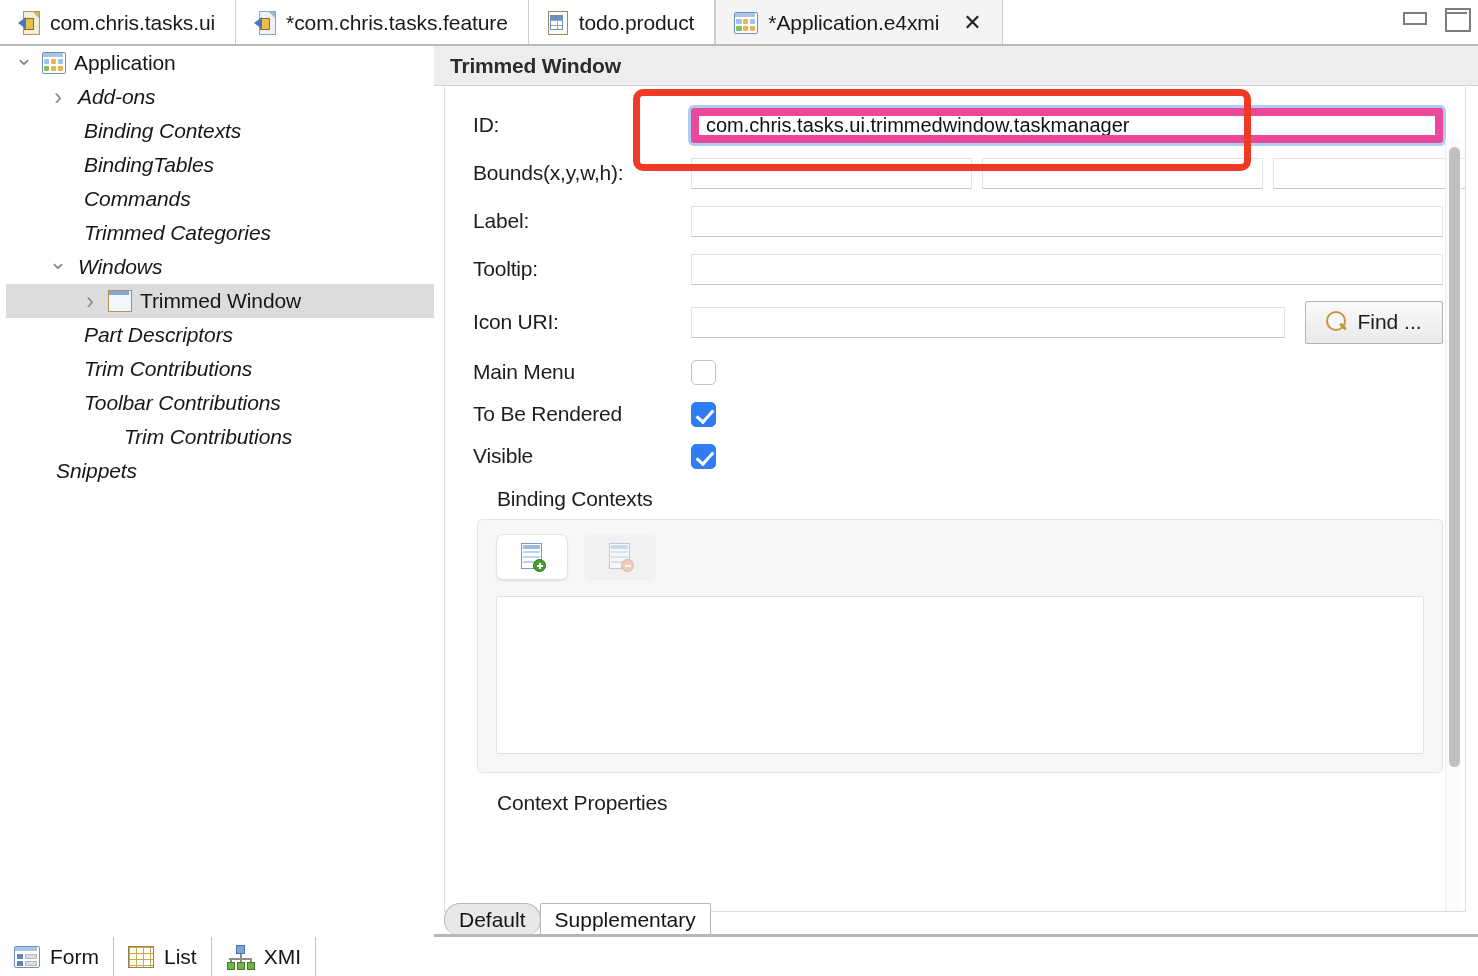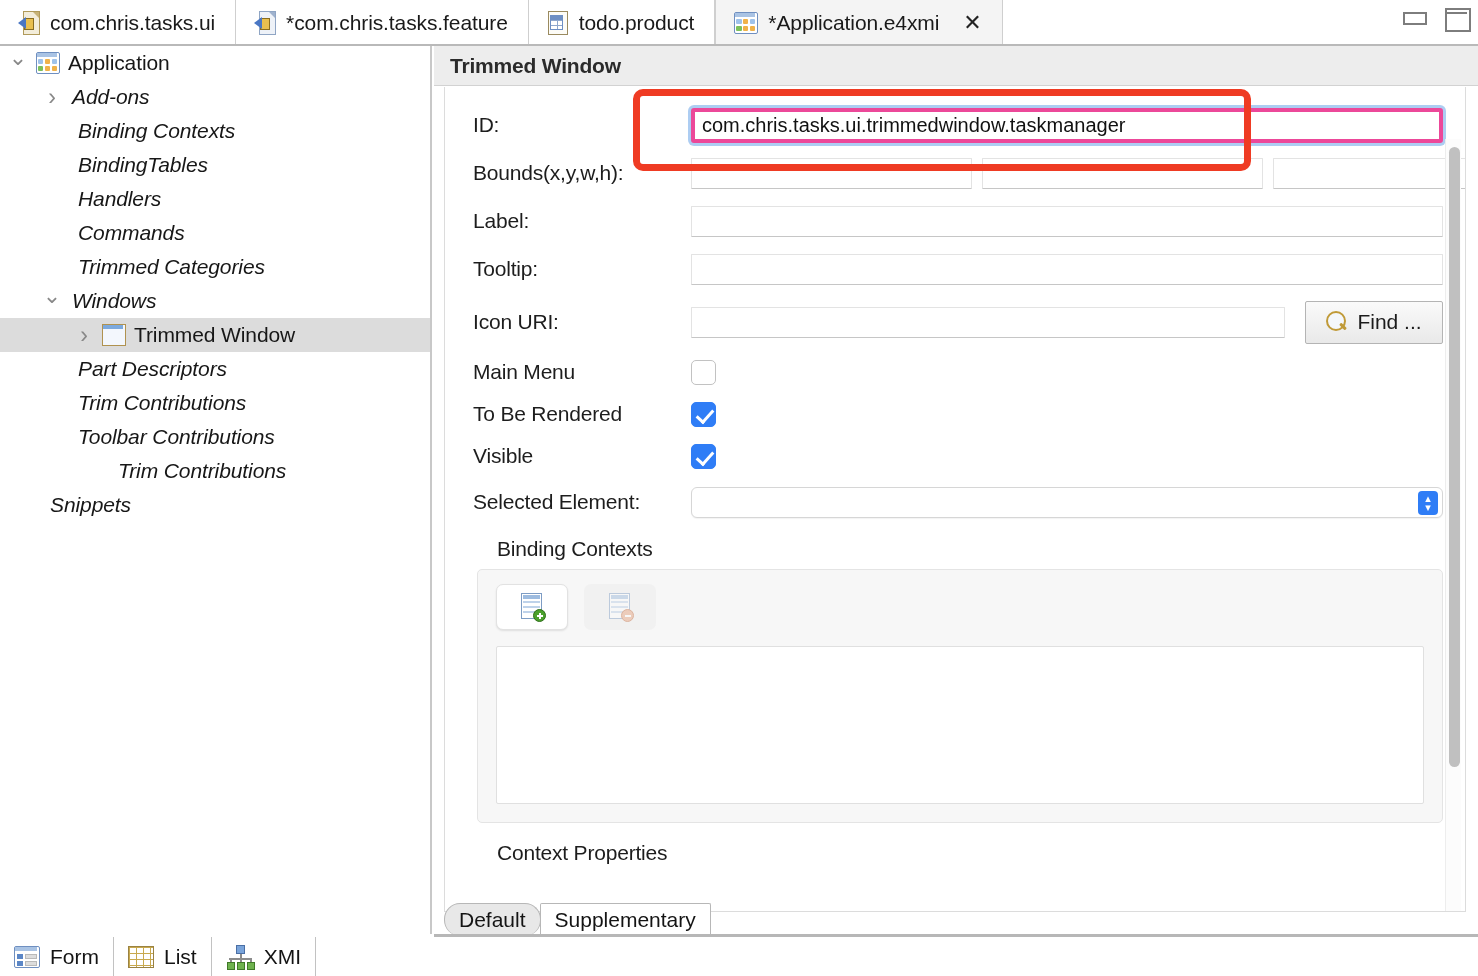--- a/index.html
+++ b/index.html
@@ -145,21 +145,21 @@
     position: absolute; left: 0; top: 0; width: 24px; height: 22px;
     background: #f3f7fd; border: 1px solid #b0924f;
   }
   .ic-win .w-title {
     position: absolute; left: 1px; top: 1px; width: 20px; height: 4px;
     background: #7ca9dd;
   }
 
   
   #tree-panel {
-    position: absolute; left: 0; top: 46px;
+    position: absolute; left: 6px; top: 46px;
     width: 432px; height: 888px;
     background: #ffffff;
     border-right: 2px solid #c8c8c8;
     overflow: hidden;
   }
   .tree-row {
     display: flex; align-items: center;
     height: 34px;
     padding-left: 6px;
     white-space: nowrap;
@@ -214,21 +214,21 @@
     border: 1px solid #e3e3e3;
     border-bottom-color: #c6c6c6;
     border-radius: 1px;
     font-size: 20px;
     padding: 0 7px;
     color: #111;
     font-family: "Liberation Sans", sans-serif;
     outline: none;
   }
   #id-field {
-    border: 4px solid #ec4899;
+    border: 8px solid #ec4899;
     border-radius: 3px;
     box-shadow: 0 0 0 3px rgba(74,144,226,0.45);
     height: 35px;
   }
   .bounds-wrap { flex: 1 1 auto; display: flex; gap: 10px; }
   .bounds-wrap .ftext { flex: 1 1 0; }
 
   .cbox {
     width: 25px; height: 25px; flex: 0 0 25px;
     border-radius: 5px;
@@ -523,23 +523,20 @@
   </div>
 
   <div class="tree-row" style="padding-left:70px">
     <span class="tree-label ital">Binding Contexts</span>
   </div>
 
   <div class="tree-row" style="padding-left:70px">
     <span class="tree-label ital">BindingTables</span>
   </div>
 
-  <div class="tree-row" style="padding-left:70px">
-    <span class="tree-label ital">Handlers</span>
-  </div>
 
   <div class="tree-row" style="padding-left:70px">
     <span class="tree-label ital">Commands</span>
   </div>
 
   <div class="tree-row" style="padding-left:70px">
     <span class="tree-label ital">Trimmed Categories</span>
   </div>
 
   <div class="tree-row" style="padding-left:40px">
@@ -627,29 +624,20 @@
     <div class="frow" style="height:42px">
       <span class="flabel">To Be Rendered</span>
       <span class="cbox on"></span>
     </div>
 
     <div class="frow" style="height:42px">
       <span class="flabel">Visible</span>
       <span class="cbox on"></span>
     </div>
 
-    <div class="frow" style="height:50px">
-      <span class="flabel">Selected Element:</span>
-      <span class="combo">
-        <span class="stepper">
-          <span style="display:block">▴</span>
-            <span style="display:block">▾</span>
-        </span>
-      </span>
-    </div>
 
     <div class="group-title">Binding Contexts</div>
     <div class="group-box">
       <div class="gbtn-row">
         <span class="gbtn raised">
           <span class="ic-ctx">
             <span class="cx-page"></span>
               <span class="cx-bar"></span>
               <span class="cx-lines"></span>
               <span class="cx-green"></span>

